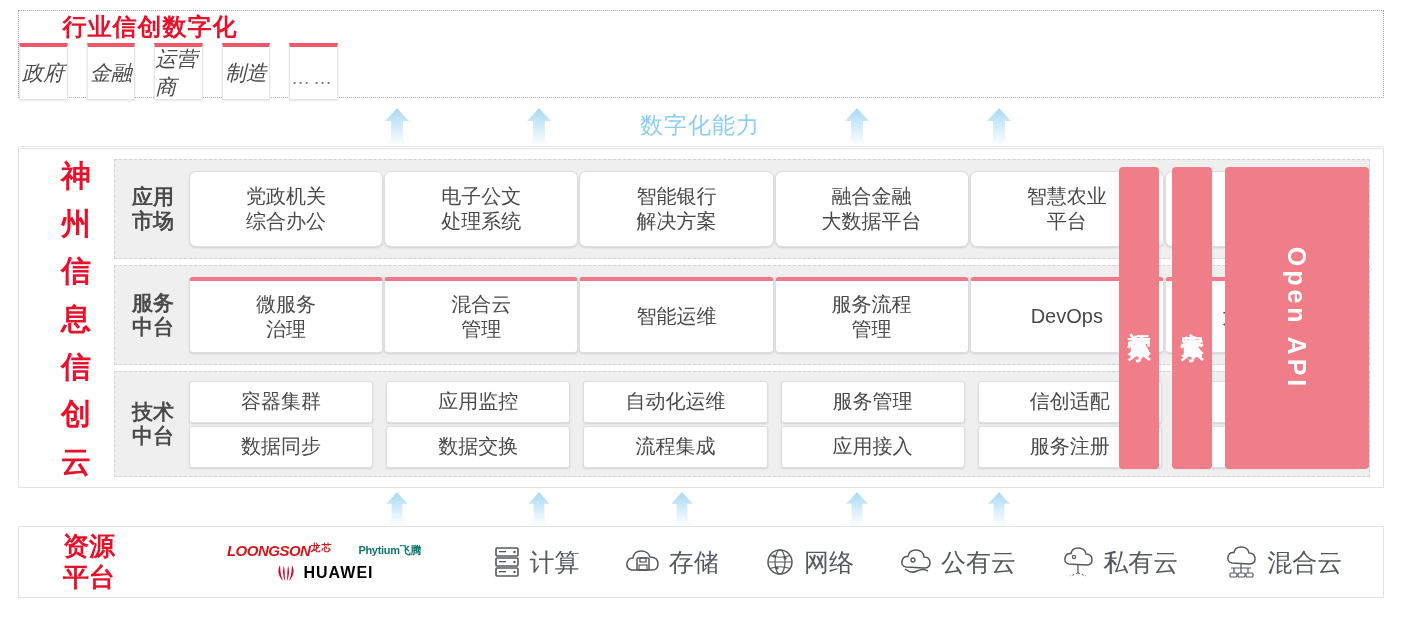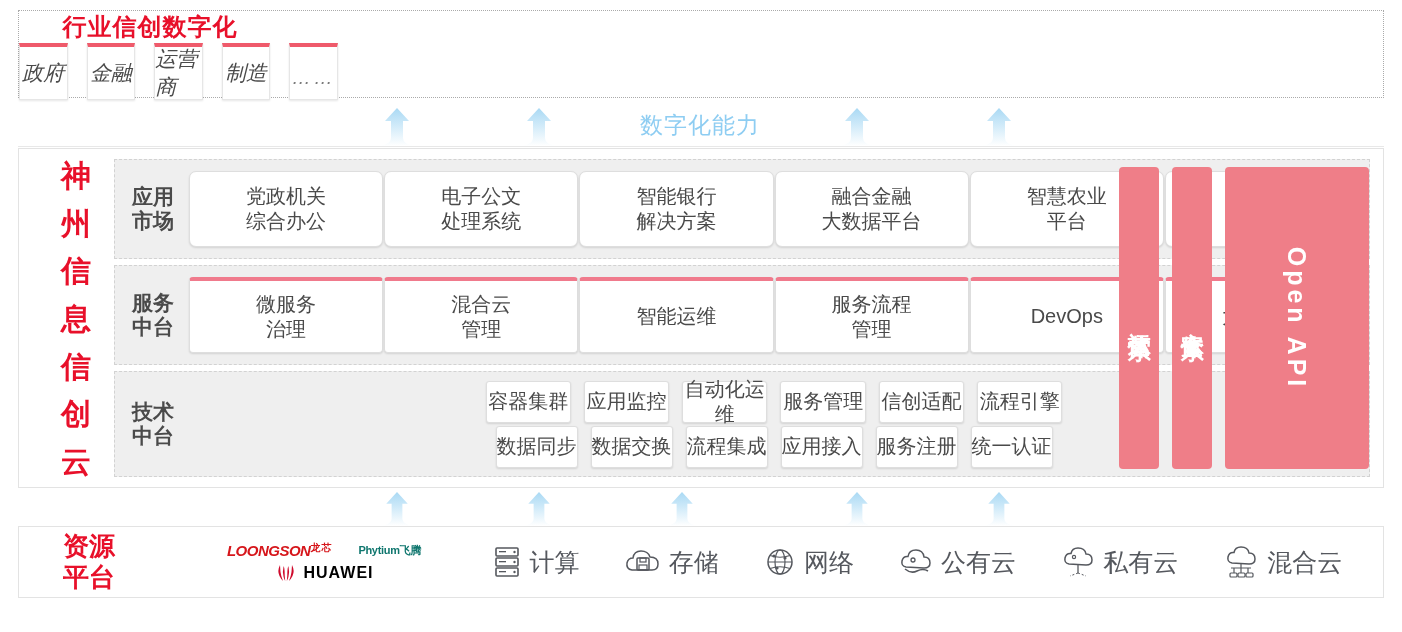--- a/index.html
+++ b/index.html
@@ -83,21 +83,21 @@
   .layer.tech{height:106px;}
 
   .layer-label{
     width:60px;flex:0 0 60px;text-align:center;
     font-size:21px;font-weight:bold;color:#4a4a4a;line-height:1.15;
     margin-left:8px;
   }
   .cells{
     flex:1 1 auto;display:flex;gap:1px;padding:0 10px 0 6px;
   }
-  .cells.stacked{flex-direction:column;gap:3px;align-items:center;}
+  .cells.stacked{flex-direction:column;gap:3px;}
   .cells.stacked .row{display:flex;gap:13px;}
 
   .cell{
     flex:1 1 0;
     background:#ffffff;
     border:1px solid #dedede;
     box-shadow:0 1px 2px rgba(0,0,0,.12);
     display:flex;align-items:center;justify-content:center;
     text-align:center;font-size:20px;color:#4a4a4a;line-height:1.25;
     box-sizing:border-box;

